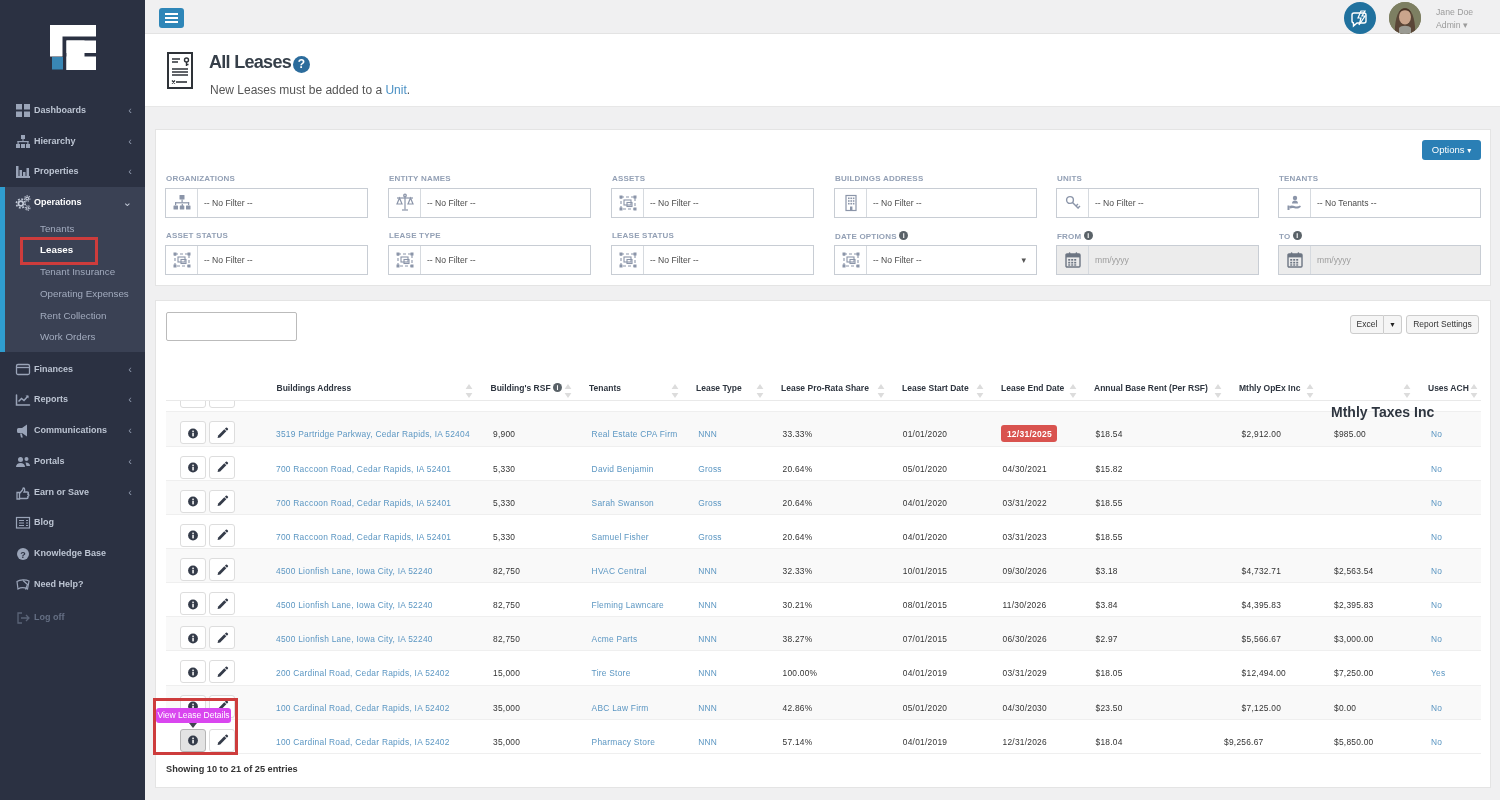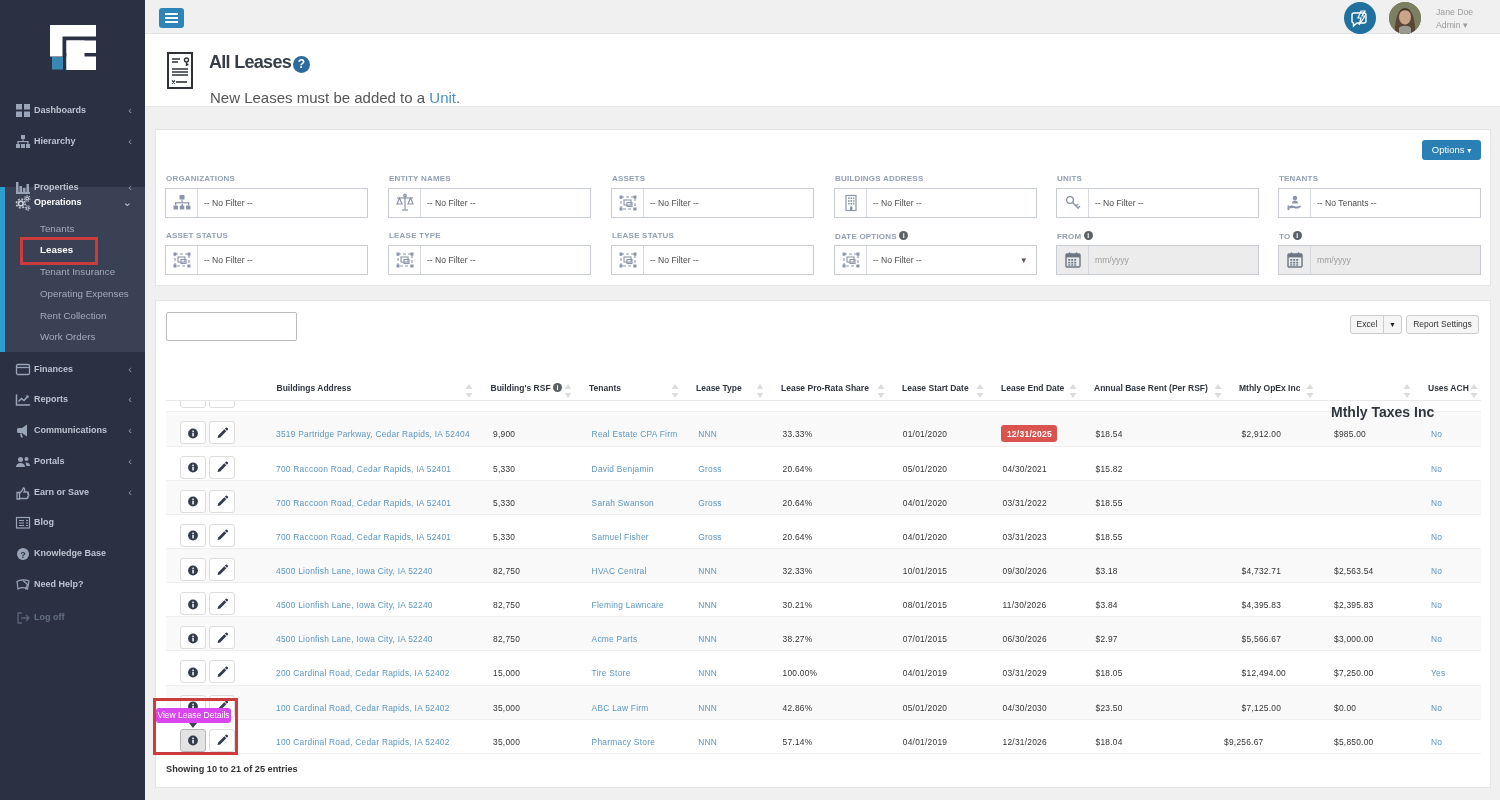--- a/index.html
+++ b/index.html
@@ -67,21 +67,21 @@
           <rect x="6" y="18" width="4" height="4"></rect>
           <rect x="11" y="18" width="4" height="4"></rect>
           <path d="M7.5 13h1v3h-1z"></path>
           <path d="M2.5 15h11v1.2h-11z"></path>
           <path d="M2.5 15h1.2v3h-1.2zM12.3 15h1.2v3h-1.2z"></path>
         </g>
       </svg>
     <span class="ntext">Hierarchy</span>
       <span class="chev">‹</span>
   </div>
-  <div class="navitem" style="top:172px;padding-left:16px;">
+  <div class="navitem" style="top:156px;padding-left:16px;">
     <svg class="nicon" viewBox="0 0 16 31">
         <g fill="#9aa4b8">
           <rect x="1" y="10" width="2.5" height="12"></rect>
           <rect x="1" y="20" width="14" height="2"></rect>
           <rect x="4.5" y="14" width="2.5" height="8"></rect>
           <rect x="8" y="16" width="2.5" height="6"></rect>
           <rect x="11.5" y="12" width="2.5" height="10"></rect>
         </g>
       </svg>
     <span class="ntext">Properties</span>
@@ -233,21 +233,21 @@
   <rect x="1" y="1" width="24" height="35" fill="none" stroke="#2e3238" stroke-width="2"></rect>
   <path d="M5 7h8M5 10h6" stroke="#2e3238" stroke-width="1.6"></path>
   <circle cx="19.5" cy="8" r="2" fill="none" stroke="#2e3238" stroke-width="1.4"></circle>
   <path d="M19.5 10v4M19.5 12.5h2" stroke="#2e3238" stroke-width="1.4"></path>
   <path d="M5 17h16M5 20h16M5 23h16" stroke="#2e3238" stroke-width="1.6"></path>
   <path d="M5 28.5l3 3M8 28.5l-3 3" stroke="#2e3238" stroke-width="1.2"></path>
   <path d="M9 30h11" stroke="#2e3238" stroke-width="1.6"></path>
 </svg>
 <div style="position:absolute; left:209px; top:52px; font-size:18px; font-weight:bold; letter-spacing:-0.7px; color:#363f49;">All Leases</div>
 <div style="position:absolute; left:293px; top:56px; width:17px; height:17px; border-radius:50%; background:#2c6c9c; color:#fff; font-size:12px; font-weight:bold; text-align:center; line-height:17px;">?</div>
-<div style="position:absolute; left:210px; top:89px; font-size:15px; color:#555;">New Leases must be added to a <span style="color:#4a90c4;">Unit</span>.</div>
+<div style="position:absolute; left:210px; top:83px; font-size:12px; color:#555;">New Leases must be added to a <span style="color:#4a90c4;">Unit</span>.</div>
 
 <div id="filtercard" style="position:absolute; left:155px; top:129px; width:1336px; height:157px; background:#fff; border:1px solid #e4e4e4;"></div>
 <div style="position:absolute; left:1422px; top:140px; width:59px; height:20px; background:#2a7fb5; border-radius:3px; color:#fff; font-size:9.5px; text-align:center; line-height:20px;">Options <span style="font-size:8px;">▾</span></div>
 
 <div class="flabel" style="left:166px; top:174px;">ORGANIZATIONS</div>
 <div class="fbox" style="left:165px; top:188px;">
   <span class="ficon"><svg width="20" height="20" viewBox="0 0 20 20" style="margin:4px 6px;">
         <g fill="#8b95a9">
           <rect x="7.5" y="2" width="5" height="4.5" rx="0.5"></rect>
           <rect x="9.5" y="6.5" width="1.2" height="3"></rect>

